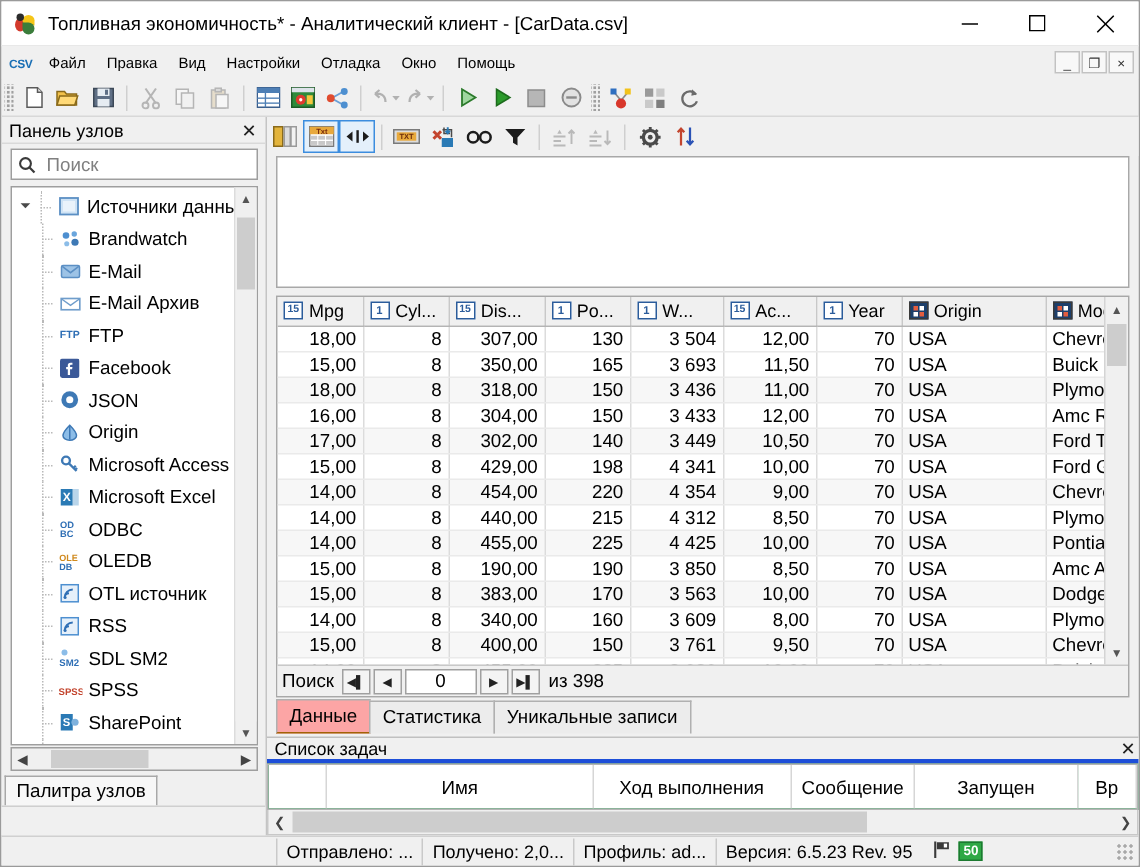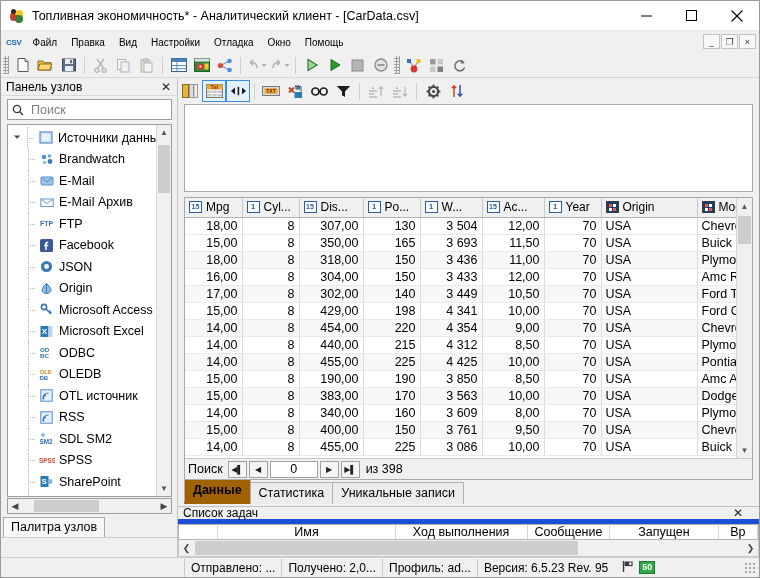--- a/index.html
+++ b/index.html
@@ -275,34 +275,34 @@
   }
   .reccount { font-size: 12.5px; margin-left: 4px; }
 
   .dtabs { height: 23px; flex: 0 0 23px; display: flex; align-items: flex-end;
            margin: 1px 6px 0 6px; }
   .dtab {
     padding: 3px 8px 4px 8px; font-size: 12.5px;
     background: #ececec; border: 1px solid #b0b0b0; border-bottom: none;
     color: #000; margin-right: -1px;
   }
-  .dtab.active { background: #a16207; font-weight: bold; border-bottom: 3px solid #a16207; }
+  .dtab.active { background: #fca5a5; font-weight: normal; border-bottom: 1px solid #a16207; }
 
   
   .taskpanel {
     flex: 0 0 auto; margin: 2px 0 0 0; background: #f0f0f0;
     border-top: 1px solid #c0c0c0; display:flex; flex-direction:column;
   }
   .task-head {
     height: 17px; flex: 0 0 17px; display: flex; align-items: center;
-    padding: 0 14px 0 5px; font-size: 12px; border-bottom: 5px solid #1d4ed8;
+    padding: 0 0 0 5px; font-size: 12px; border-bottom: 3px solid #1d4ed8;
   }
   .task-head .ttl { flex: 1 1 auto; }
   .task-grid { background: #15803d; border: 1px solid #b4b4b4; margin: 0 0 0 0;
-               height: 16px; display: flex; overflow: hidden; }
+               height: 31px; display: flex; overflow: hidden; }
   .task-col {
     border-right: 1px solid #d6d6d6; font-size: 12.5px;
     display: flex; align-items: center; justify-content: center;
     white-space: nowrap; overflow: hidden; background:#fff;
   }
   .task-hsb { height: 17px; display: flex; align-items: center; background: #f0f0f0;
               border: 1px solid #c8c8c8; border-top: none; }
   .task-hsb .ar { width: 15px; text-align: center; font-size: 9px; color: #444; }
   .task-hsb .track { flex: 1 1 auto; position: relative; height: 100%; }
   .task-hsb .thumb { position: absolute; left: 1px; top: 1px; bottom: 1px; right: 30%;

